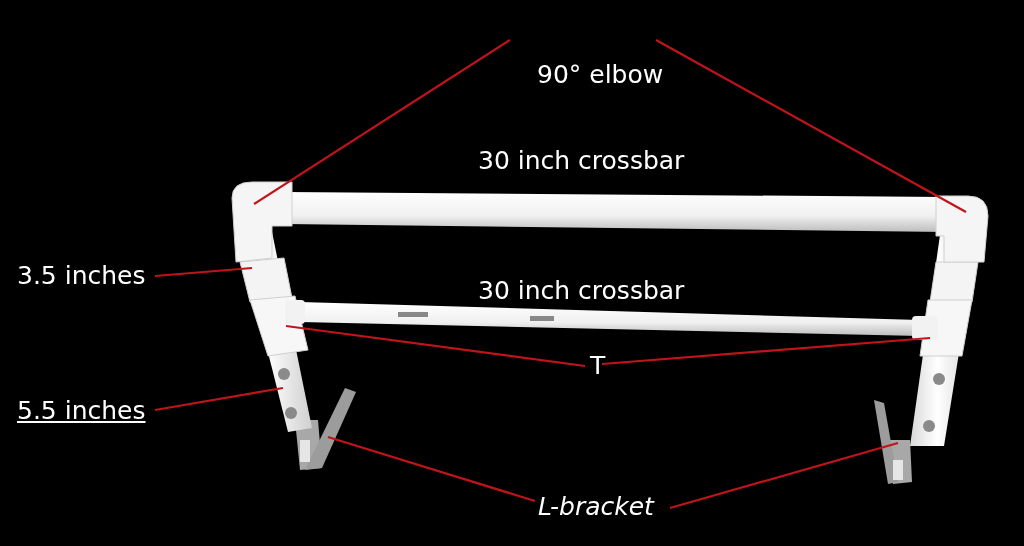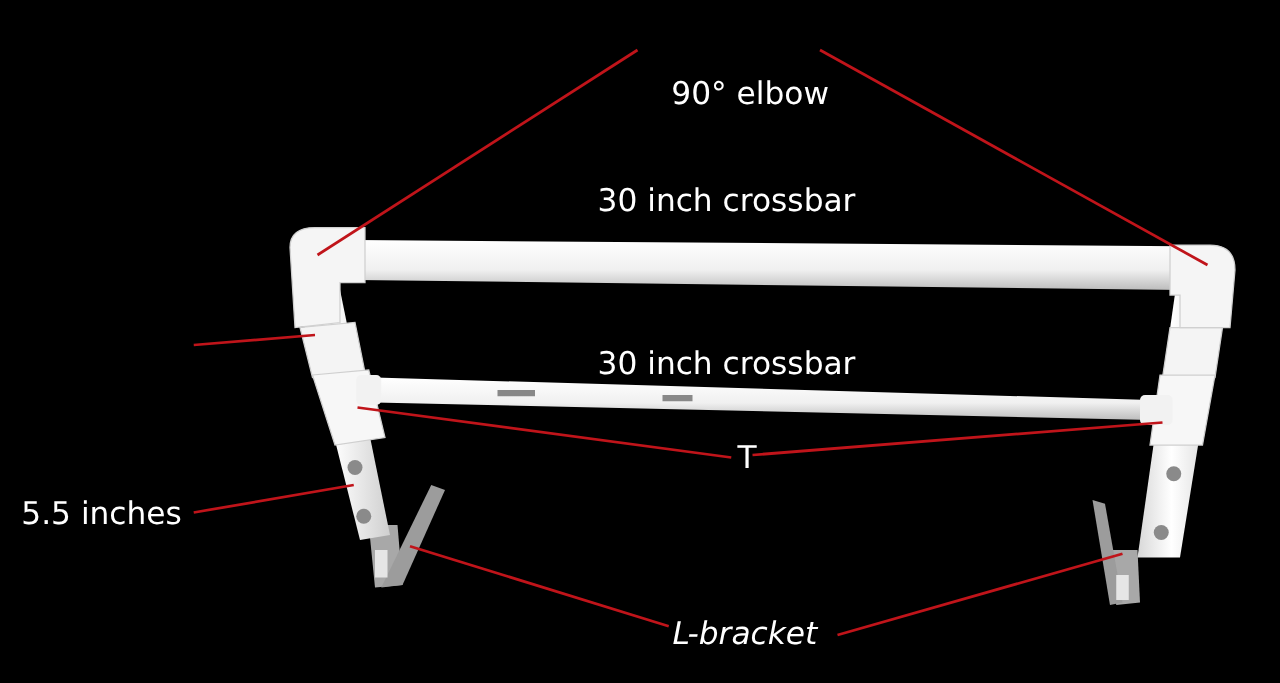--- a/index.html
+++ b/index.html
@@ -82,16 +82,17 @@
       <line x1="286" y1="326" x2="585" y2="366"></line>
       <line x1="602" y1="364" x2="930" y2="338"></line>
       <line x1="328" y1="437" x2="535" y2="501"></line>
       <line x1="670" y1="508" x2="898" y2="443"></line>
     </g>
   </svg>
 
   <div class="label" style="left:537px;top:30px;margin-top:32px;">90° elbow</div>
   <div class="label" style="left:478px;top:148px;">30 inch crossbar</div>
   <div class="label" style="left:478px;top:278px;">30 inch crossbar</div>
-  <div class="label" style="left:17px;top:398px;">5.5 inches</div>
+  <div class="label" style="left:17px;top:263px;">3.5 inches</div>
+  <div class="label" style="left:17px;top:398px;text-decoration:underline;">5.5 inches</div>
   <div class="label" style="left:590px;top:353px;">T</div>
   <div class="label" style="left:538px;top:494px;font-style:italic;">L-bracket</div>
 </div>
 
 </body></html>

